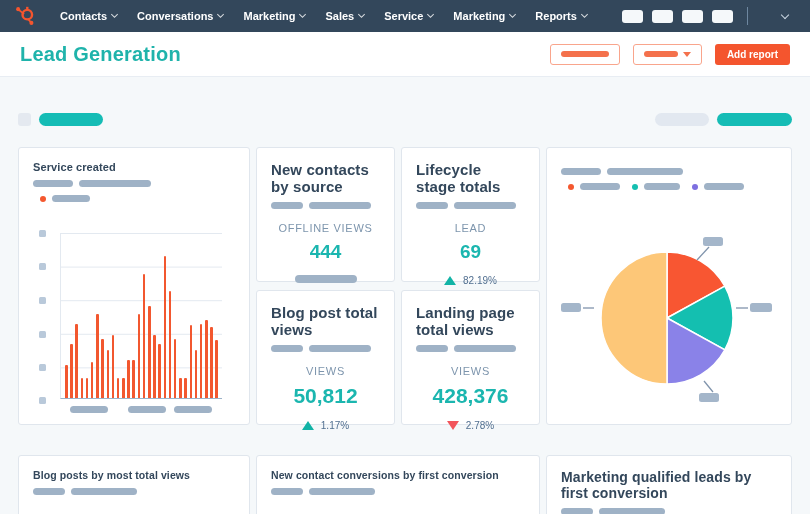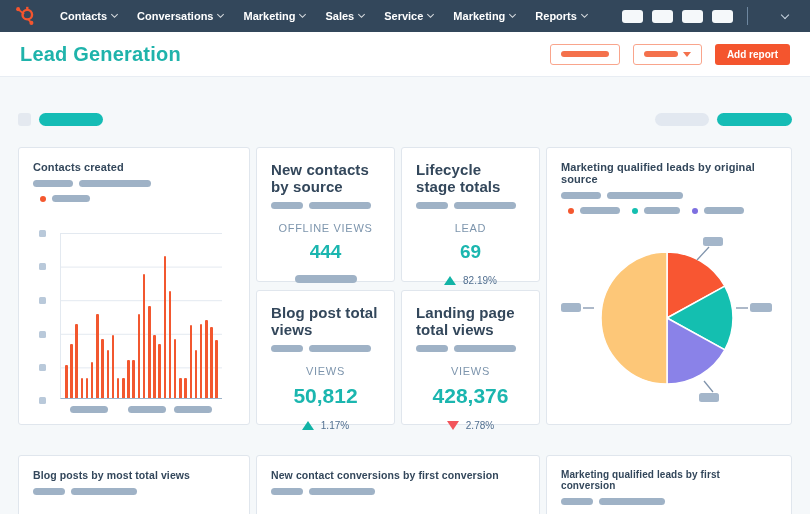--- a/index.html
+++ b/index.html
@@ -157,21 +157,21 @@
     <div class="pill-teal" style="width:64px"></div>
     <div class="f-right">
       <div class="pill-gray" style="width:54px"></div>
       <div class="pill-teal" style="width:75px"></div>
     </div>
   </div>
 
   <div class="grid">
 
     <div class="card span2">
-      <div class="card-title">Contacts created</div>
+      <div class="card-title">Service created</div>
       <div class="ph-row">
         <span class="ph" style="width:40px"></span>
         <span class="ph" style="width:72px"></span>
       </div>
       <div class="legend-row">
         <span class="dot dot-orange"></span>
         <span class="ph" style="width:38px"></span>
       </div>
       <div class="ytick" style="top:82px"></div>
       <div class="ytick" style="top:115px"></div>
@@ -237,21 +237,20 @@
       </div>
       <div class="metric-label">LEAD</div>
       <div class="metric-value v-small">69</div>
       <div class="metric-footer">
         <span class="tri-up"></span>
         <span class="delta-text">82.19%</span>
       </div>
     </div>
 
     <div class="card span2" style="grid-column:4">
-      <div class="card-title">Marketing qualified leads by original source</div>
       <div class="ph-row">
         <span class="ph" style="width:40px"></span>
         <span class="ph" style="width:76px"></span>
       </div>
       <div class="legend-row">
         <span class="dot dot-orange"></span>
         <span class="ph" style="width:40px"></span>
         <span class="dot dot-teal" style="margin-left:6px"></span>
         <span class="ph" style="width:36px"></span>
         <span class="dot dot-purple" style="margin-left:6px"></span>
@@ -311,20 +310,20 @@
       </div>
     </div>
     <div class="card" style="height:135px">
       <div class="card-title" style="font-size:10.5px">New contact conversions by first conversion</div>
       <div class="ph-row">
         <span class="ph" style="width:32px"></span>
         <span class="ph" style="width:66px"></span>
       </div>
     </div>
     <div class="card" style="height:135px">
-      <div class="card-title" style="font-size:10px">Marketing qualified leads by first conversion</div>
+      <div class="card-title" style="font-size:14px">Marketing qualified leads by first conversion</div>
       <div class="ph-row">
         <span class="ph" style="width:32px"></span>
         <span class="ph" style="width:66px"></span>
       </div>
     </div>
   </div>
 </div>
 
 </body></html>

